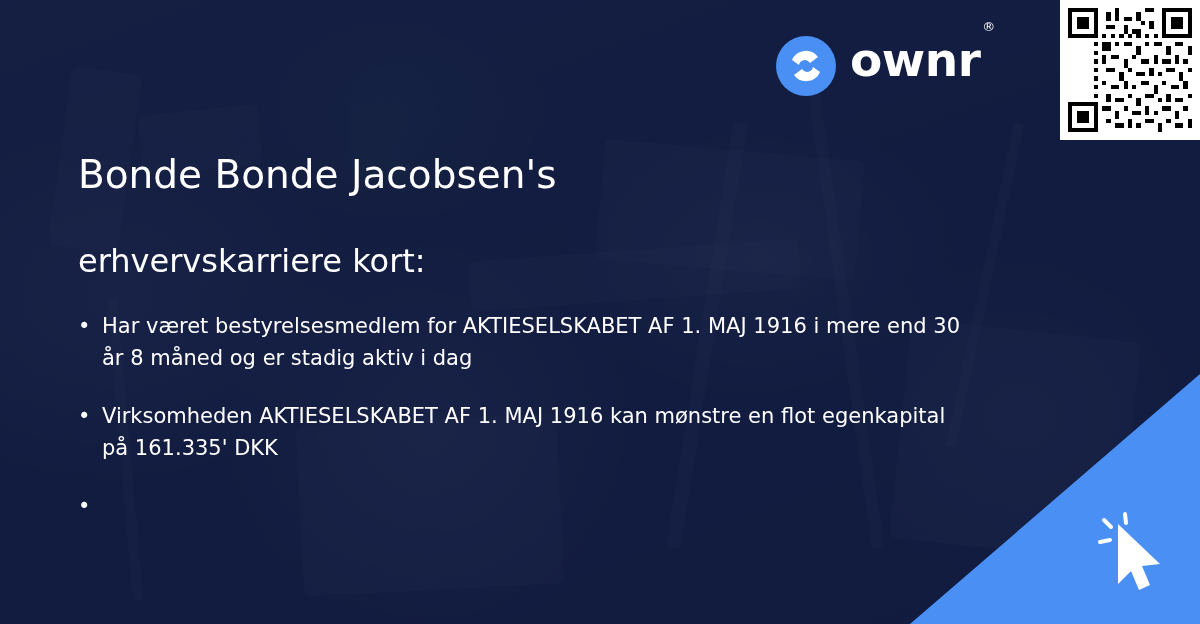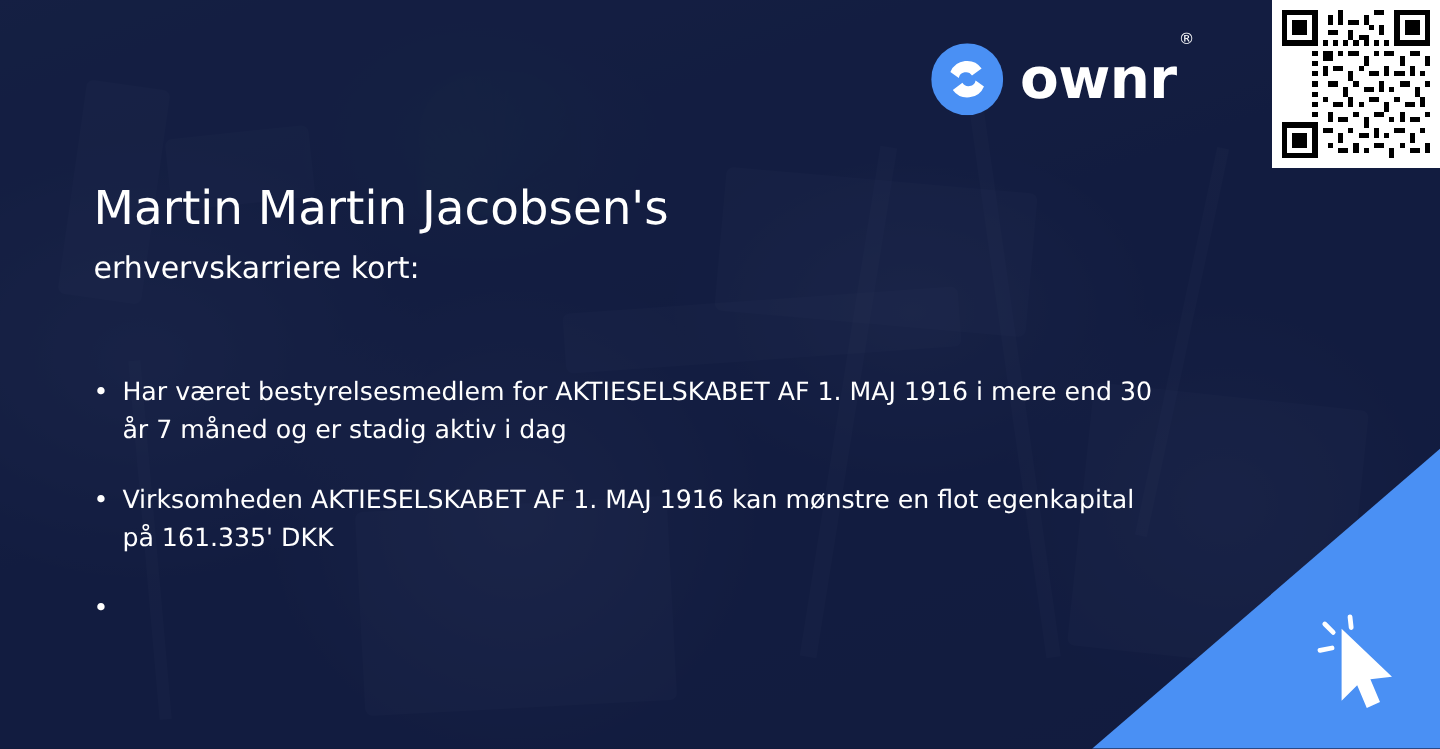--- a/index.html
+++ b/index.html
@@ -73,21 +73,21 @@
     width: 76px;
     height: 86px;
   }
 
   
   .logo {
     position: absolute;
     left: 776px;
     top: 36px;
     display: flex;
-    align-items: center;
+    align-items: flex-start;
     gap: 14px;
   }
   .logo-mark {
     width: 60px;
     height: 60px;
   }
   .logo-word {
     color: #ffffff;
     font-size: 47px;
     font-weight: bold;
@@ -132,23 +132,24 @@
     width: 820px;
   }
   .title-line1 {
     color: #ffffff;
     font-size: 39px;
     line-height: 50px;
     font-weight: normal;
   }
   .title-line2 {
     color: #ffffff;
-    font-size: 25px;
+    font-size: 32px;
     line-height: 48px;
     font-weight: normal;
+    margin-top: 37px;
   }
 
   
   .bullets {
     position: absolute;
     left: 78px;
     top: 310px;
     width: 900px;
   }
   .bullet {
@@ -321,28 +322,28 @@
         <rect x="18" y="26" width="2" height="1"></rect>
           <rect x="21" y="27" width="1" height="2"></rect>
         <rect x="23" y="26" width="1" height="1"></rect>
           <rect x="25" y="27" width="2" height="1"></rect>
         <rect x="28" y="26" width="1" height="2"></rect>
       </g>
     </svg>
   </div>
 
   <div class="title-block">
-    <div class="title-line1">Martin Martin Jacobsen's</div>
+    <div class="title-line1">Bonde Bonde Jacobsen's</div>
     <div class="title-line2">erhvervskarriere kort:</div>
   </div>
 
   <div class="bullets">
     <div class="bullet">
       <span class="bullet-dot">•</span>
-      <span class="bullet-text">Har været bestyrelsesmedlem for AKTIESELSKABET AF 1. MAJ 1916 i mere end 30 år 7 måned og er stadig aktiv i dag</span>
+      <span class="bullet-text">Har været bestyrelsesmedlem for AKTIESELSKABET AF 1. MAJ 1916 i mere end 30 år 8 måned og er stadig aktiv i dag</span>
     </div>
     <div class="bullet">
       <span class="bullet-dot">•</span>
       <span class="bullet-text">Virksomheden AKTIESELSKABET AF 1. MAJ 1916 kan mønstre en flot egenkapital på 161.335' DKK</span>
     </div>
     <div class="bullet">
       <span class="bullet-dot">•</span>
     </div>
   </div>
 

